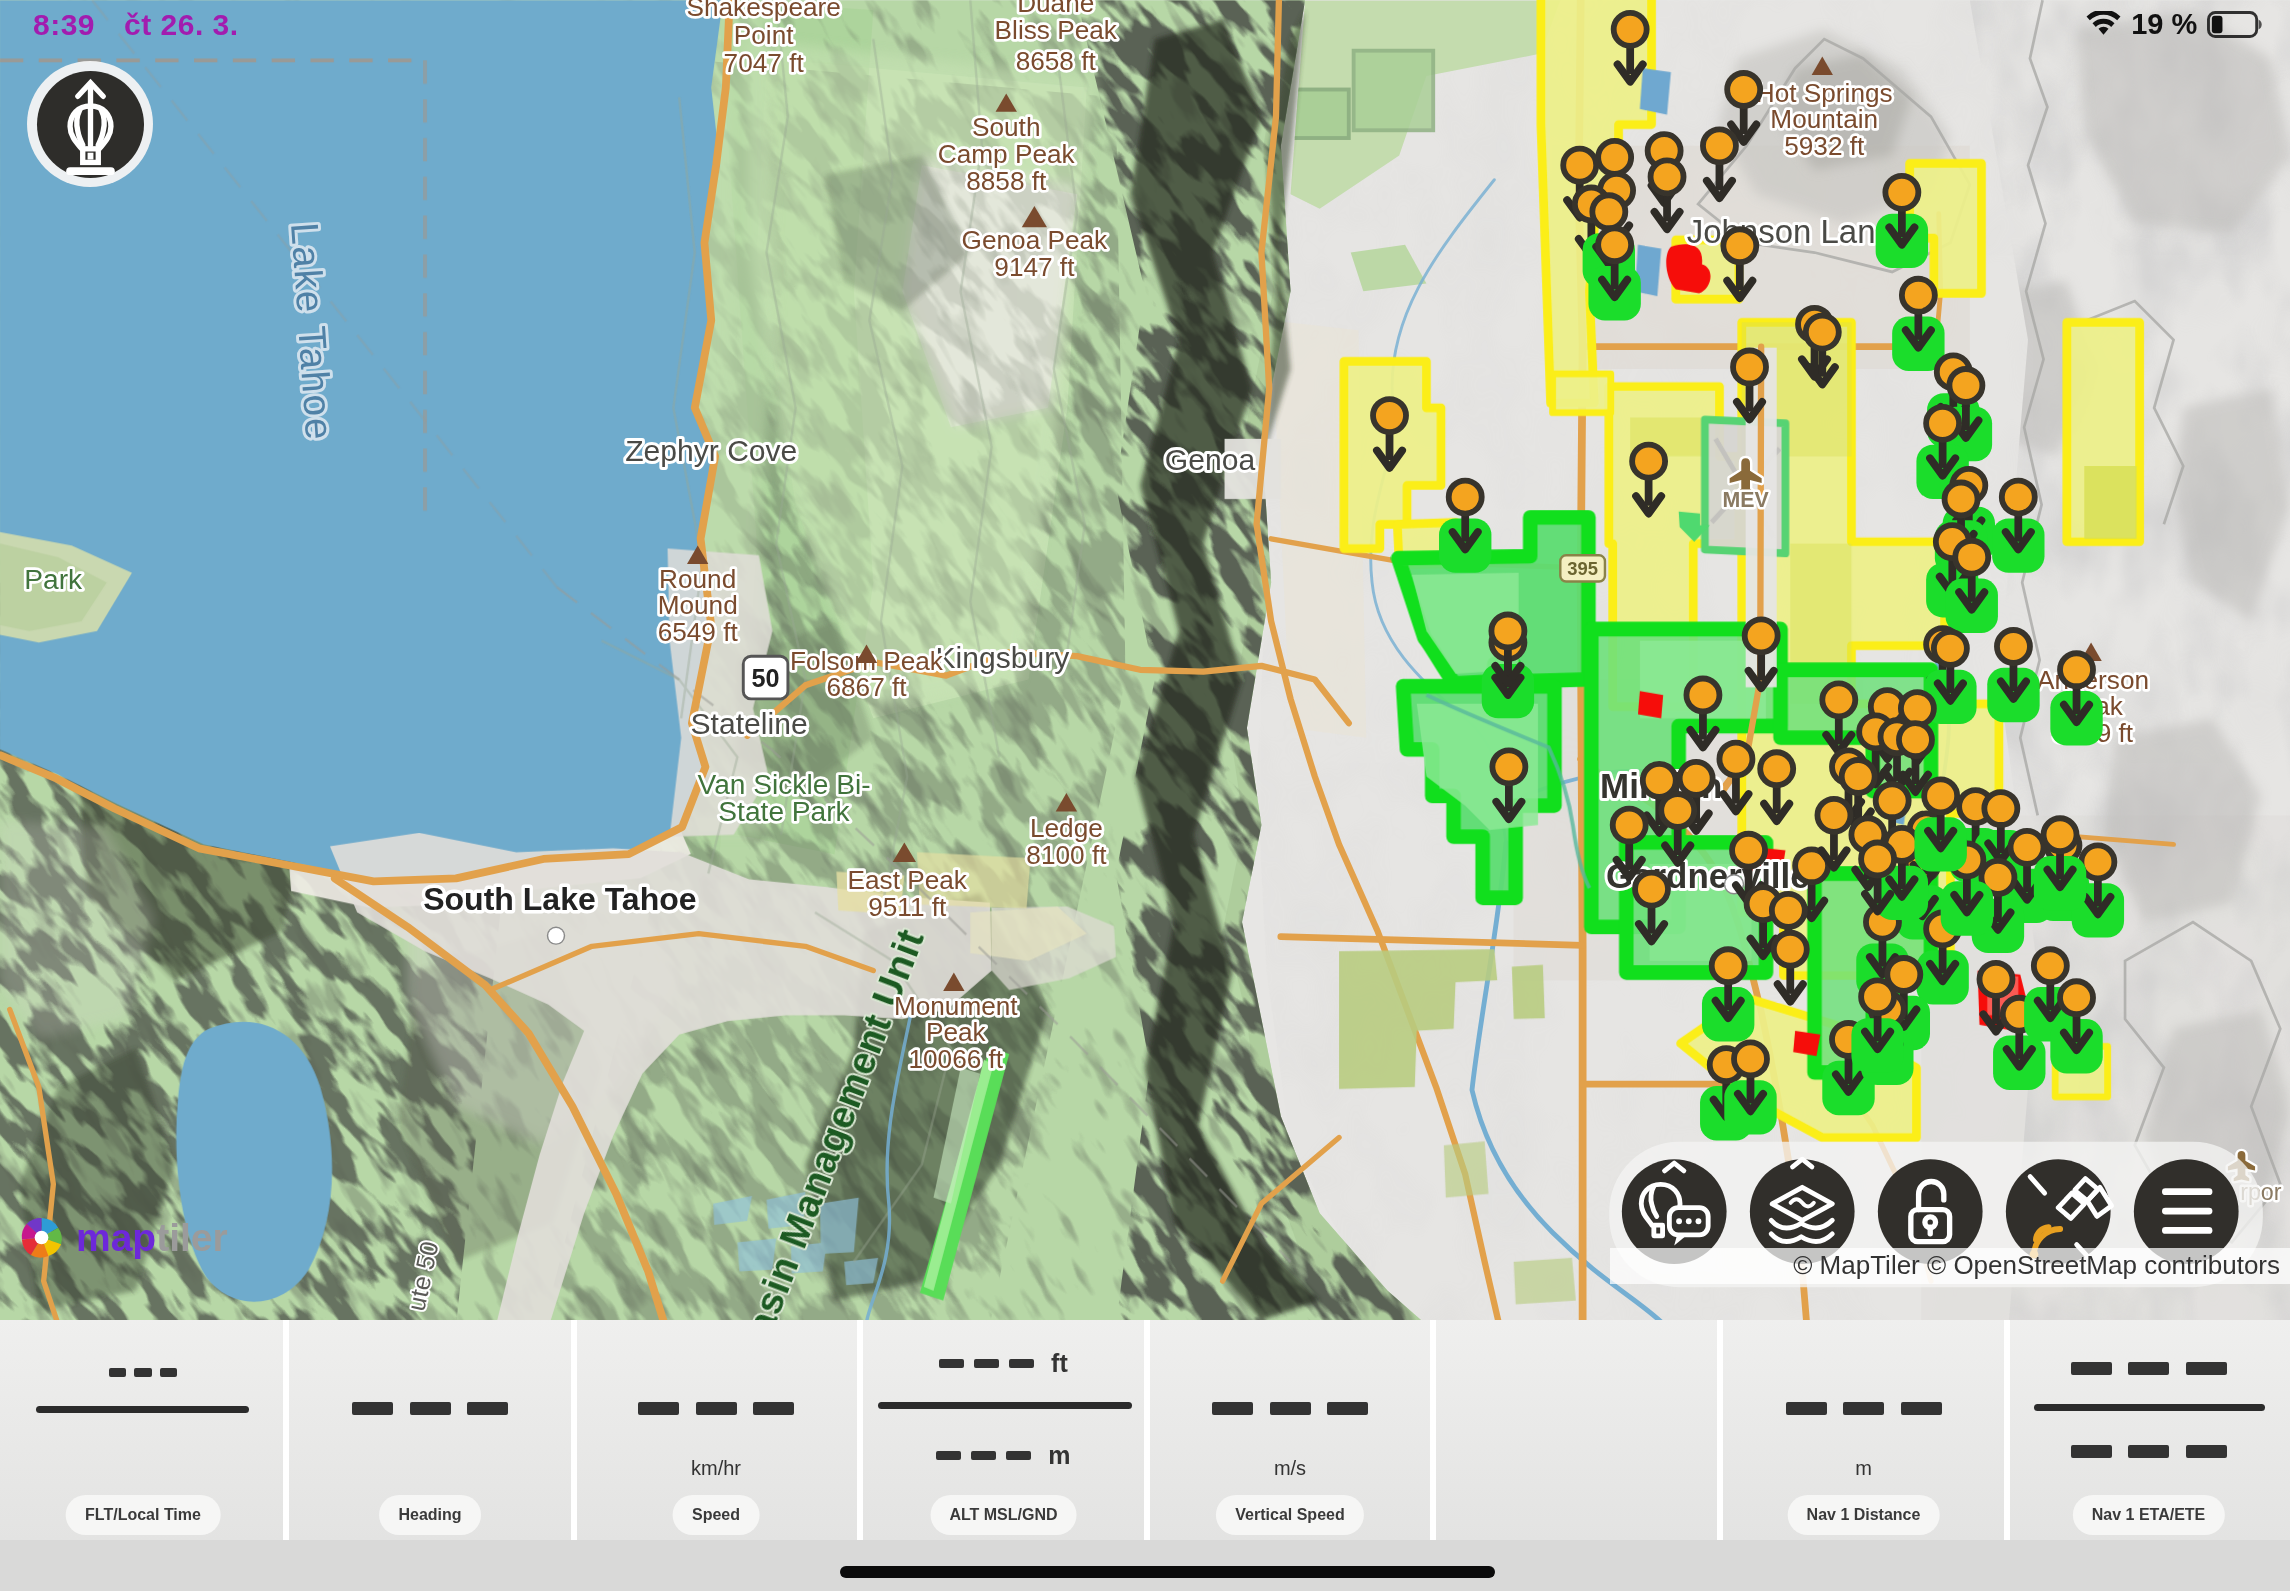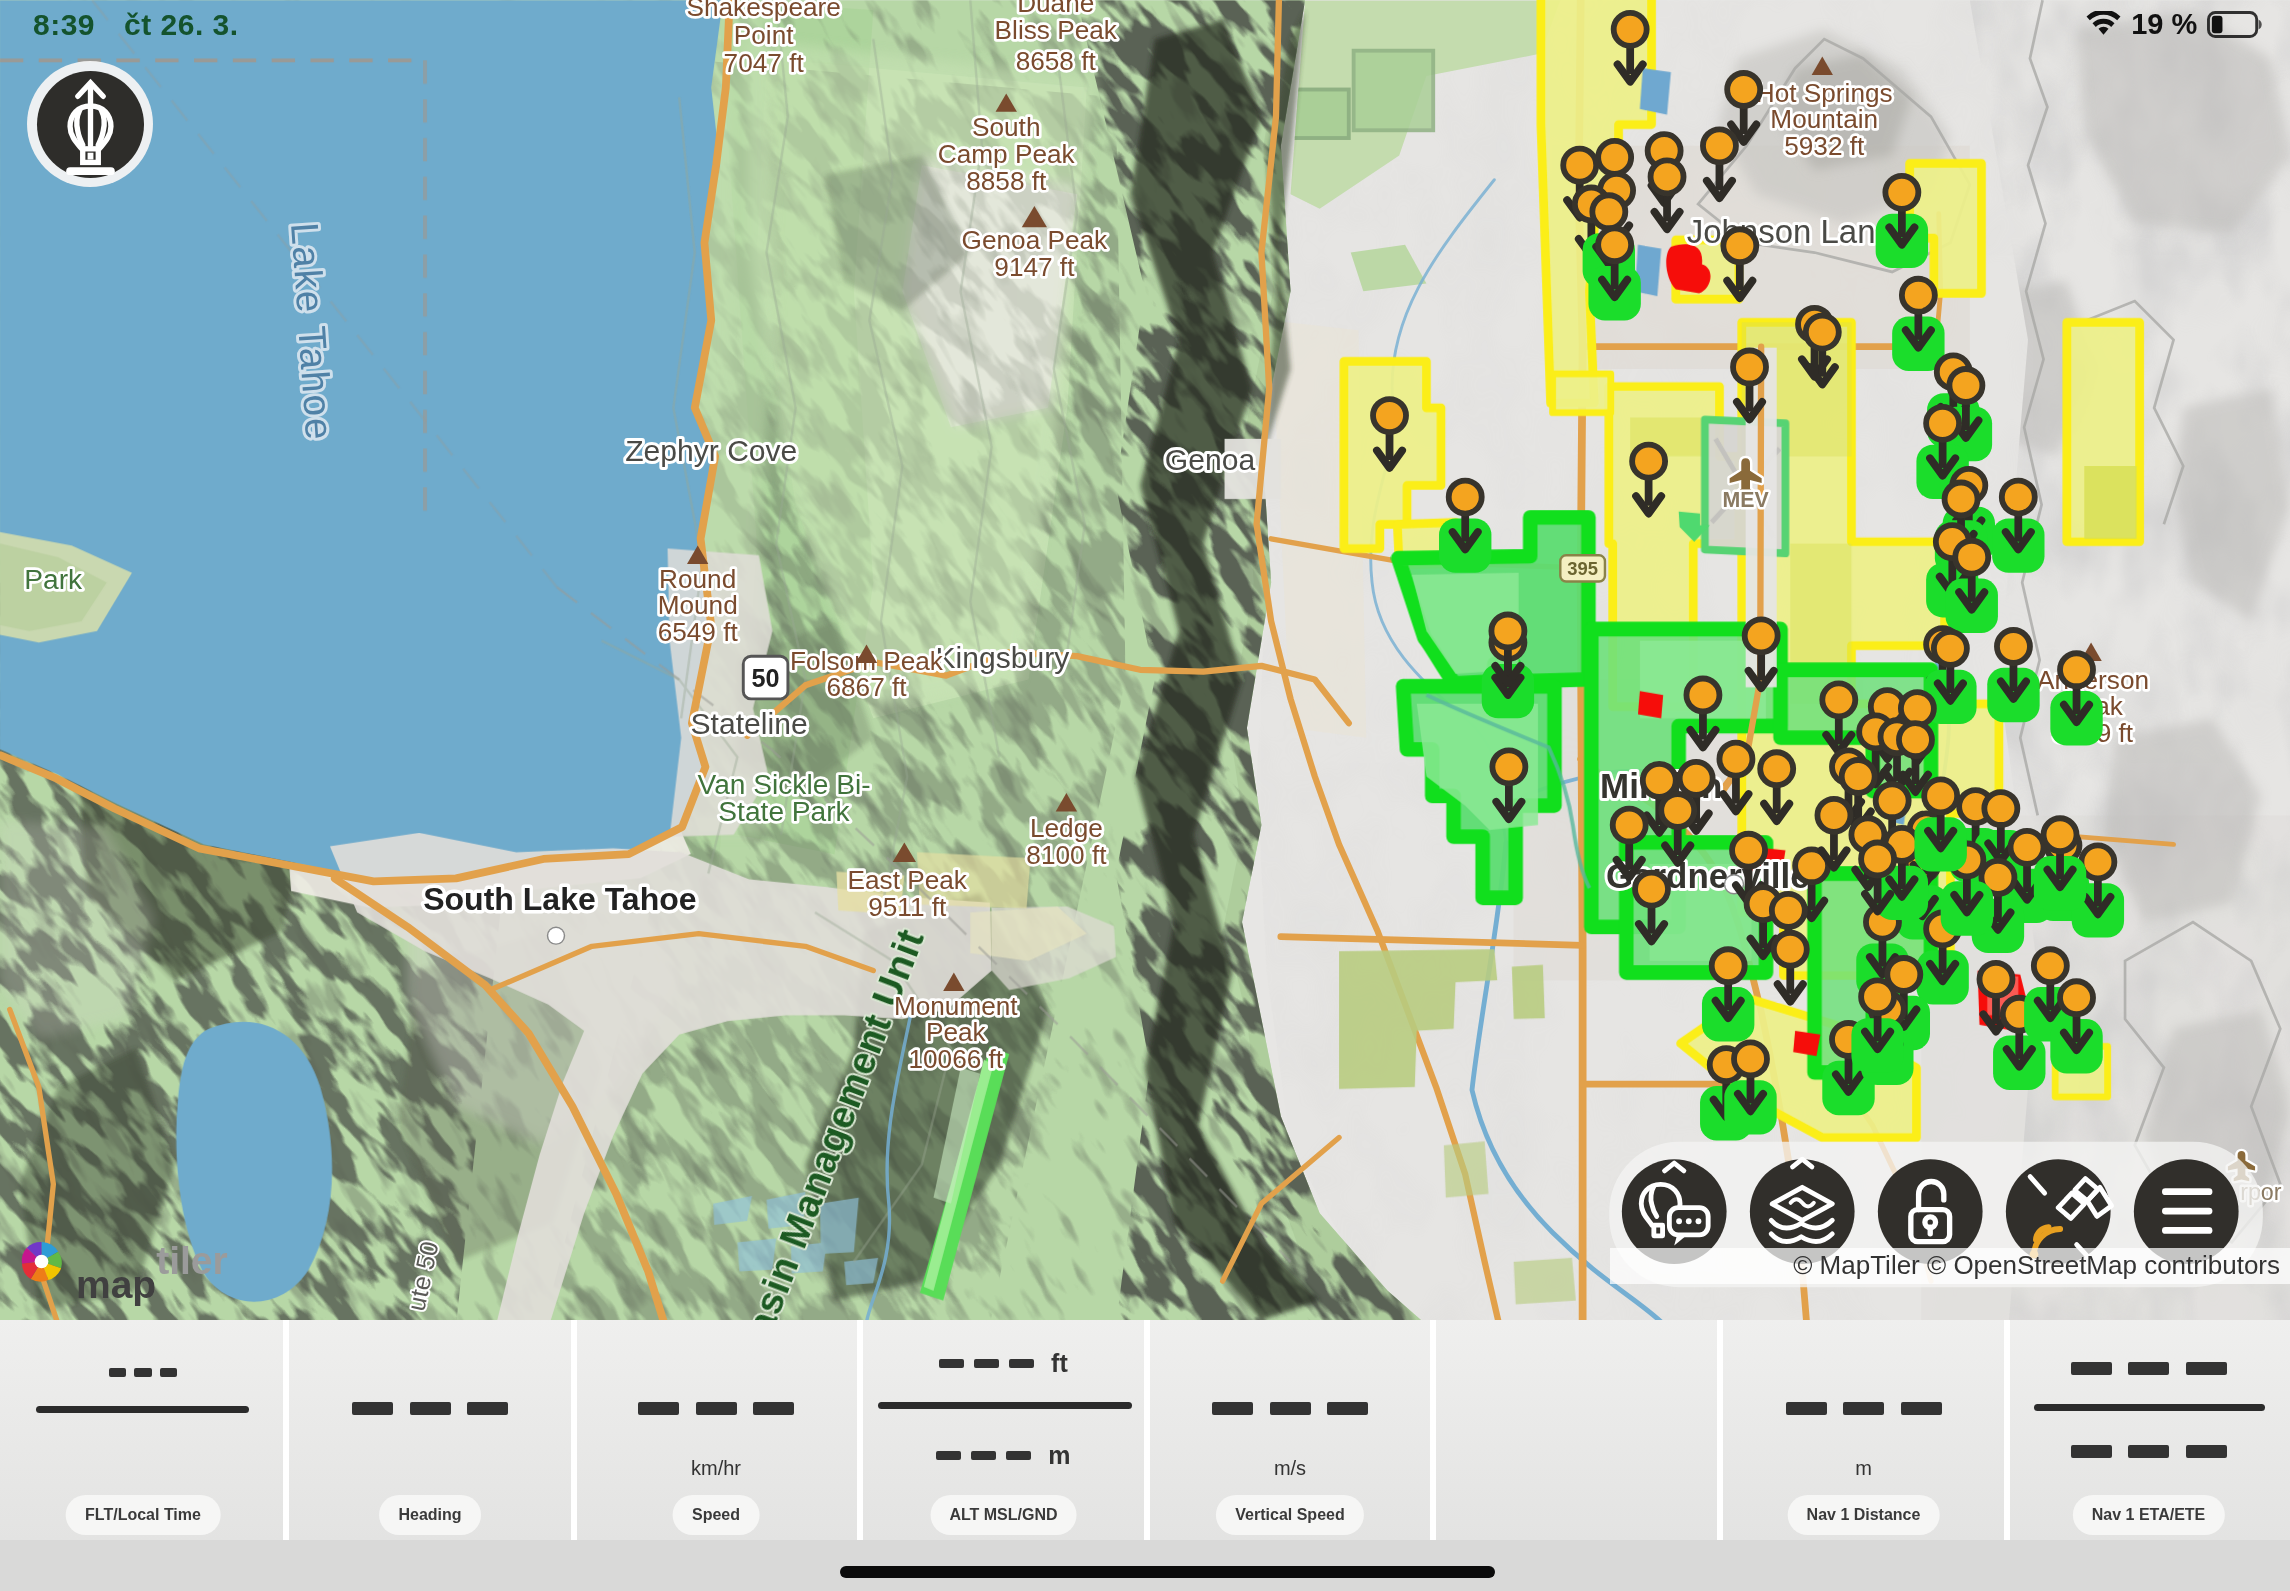--- a/index.html
+++ b/index.html
@@ -1,18 +1,18 @@
 <!DOCTYPE html>
 <html><head><meta charset="utf-8">
 <style>
 html,body{margin:0;padding:0;width:2290px;height:1591px;overflow:hidden;background:#e9e8e6;font-family:"Liberation Sans",sans-serif;}
 #stage{position:absolute;left:0;top:0;width:2290px;height:1591px;}
 .abs{position:absolute;}
 
-.sbL{left:33px;top:7.8px;font-size:30px;font-weight:700;color:#14532d;letter-spacing:0.5px;}
+.sbL{left:33px;top:7.8px;font-size:30px;font-weight:700;color:#a21caf;letter-spacing:0.5px;}
 .sbL b{margin-right:29px;font-weight:700;}
 .sbR{right:27px;top:7.8px;color:#111;display:flex;align-items:center;gap:9.7px;font-size:29px;font-weight:700;}
 
 .bb{left:27px;top:61px;width:126px;height:126px;border-radius:50%;background:rgba(243,243,243,.95);}
 .bbi{left:9.7px;top:9.7px;width:107px;height:107px;border-radius:50%;background:#2e2d2a;}
 
 .panel{left:0;top:1320px;width:2290px;height:220px;background:linear-gradient(#efefee,#e3e3e2);}
 .fpanel{left:0;top:1540px;width:2290px;height:51px;background:#d9d9d8;}
 .homebar{left:840px;top:1566px;width:655px;height:11.6px;border-radius:6.8px;background:#0b0b0b;}
 .col{position:absolute;top:0;height:220px;text-align:center;}
@@ -21,21 +21,21 @@
 .dash{width:41px;height:12.6px;background:#333;border-radius:1.9px;}
 .dash.sm{width:17.5px;height:8.7px;}
 .hline{position:absolute;height:6.8px;background:#2b2b2b;border-radius:3.9px;}
 .unit{position:absolute;width:100%;font-size:20px;font-weight:400;color:#333;}
 .time{position:absolute;width:100%;font-size:56px;font-weight:800;color:#2e2e2e;letter-spacing:-1.9px;}
 .pill{position:absolute;left:50%;transform:translateX(-50%);top:175px;background:#f6f6f5;border-radius:21.3px;padding:6.8px 19.4px;font-size:16px;font-weight:700;color:#3a3a3a;white-space:nowrap;line-height:26px;}
 .unitrow{position:absolute;width:100%;display:flex;justify-content:center;align-items:center;gap:9.7px;font-size:25px;font-weight:700;color:#333;}
 
 .attr{right:0px;top:1248px;width:670px;height:36px;background:rgba(255,255,255,.72);color:#333;font-size:26px;text-align:right;padding-right:10px;line-height:35px;}
 .mtlogo{left:19.4px;top:1215px;display:flex;align-items:center;}
-.mtlogo .t1{font-size:39px;font-weight:700;color:#404040;margin-left:11.6px;margin-top:48px;}
+.mtlogo .t1{font-size:39px;font-weight:700;color:#6d28d9;margin-left:11.6px;}
 .mtlogo .t2{font-size:39px;font-weight:700;color:#9b9b9b;}
 </style></head>
 <body>
 <div id="stage">
 <svg class="abs" style="left:0;top:0" width="2290" height="1325" viewBox="0 0 2360 1365">
 <defs>
 <clipPath id="cpForest">
           <path d="M0,0 H1345 L1320,150 L1330,300 L1300,450 L1310,600 L1285,750 L1300,850 L1280,950 L1300,1050 L1320,1150 L1360,1250 L1430,1330 L1470,1365 L0,1365 Z"></path>
         </clipPath>
 <clipPath id="cpEast">

